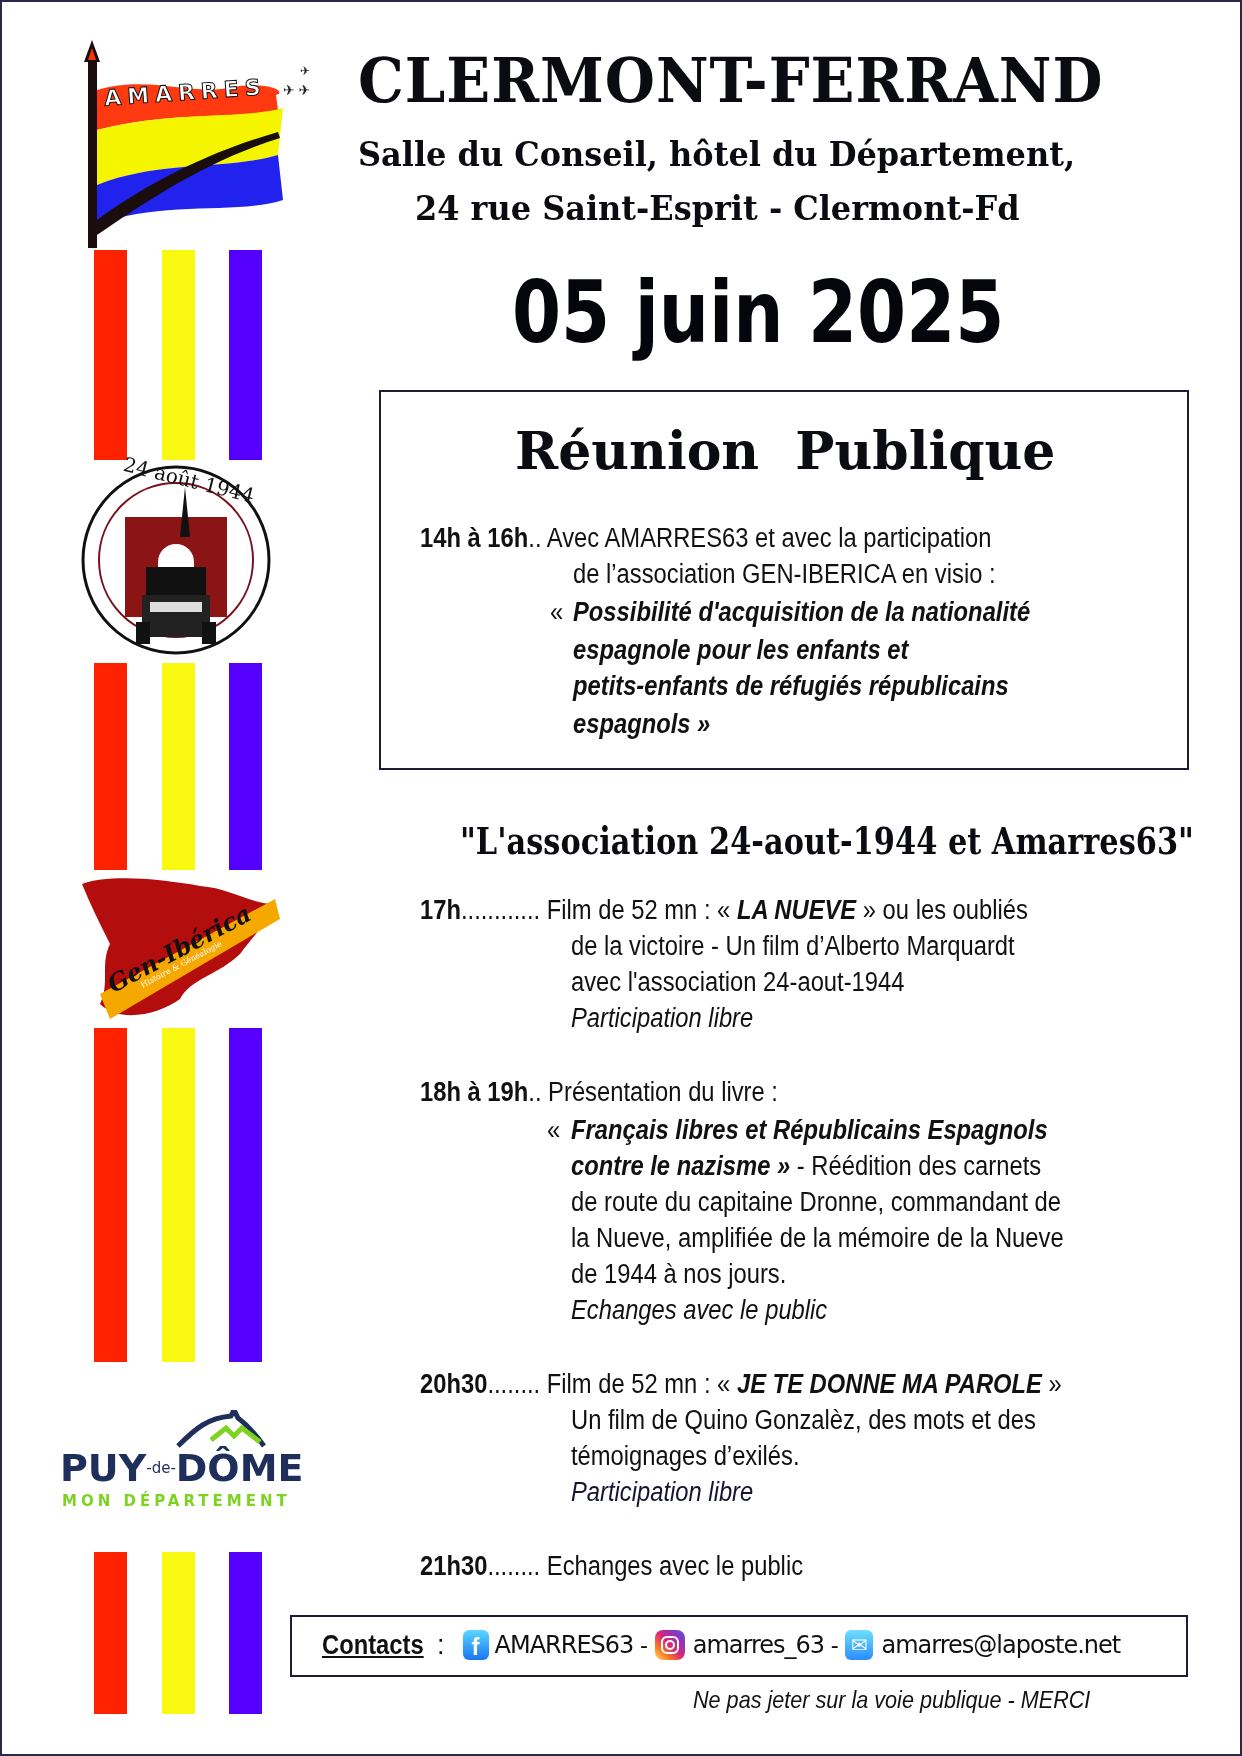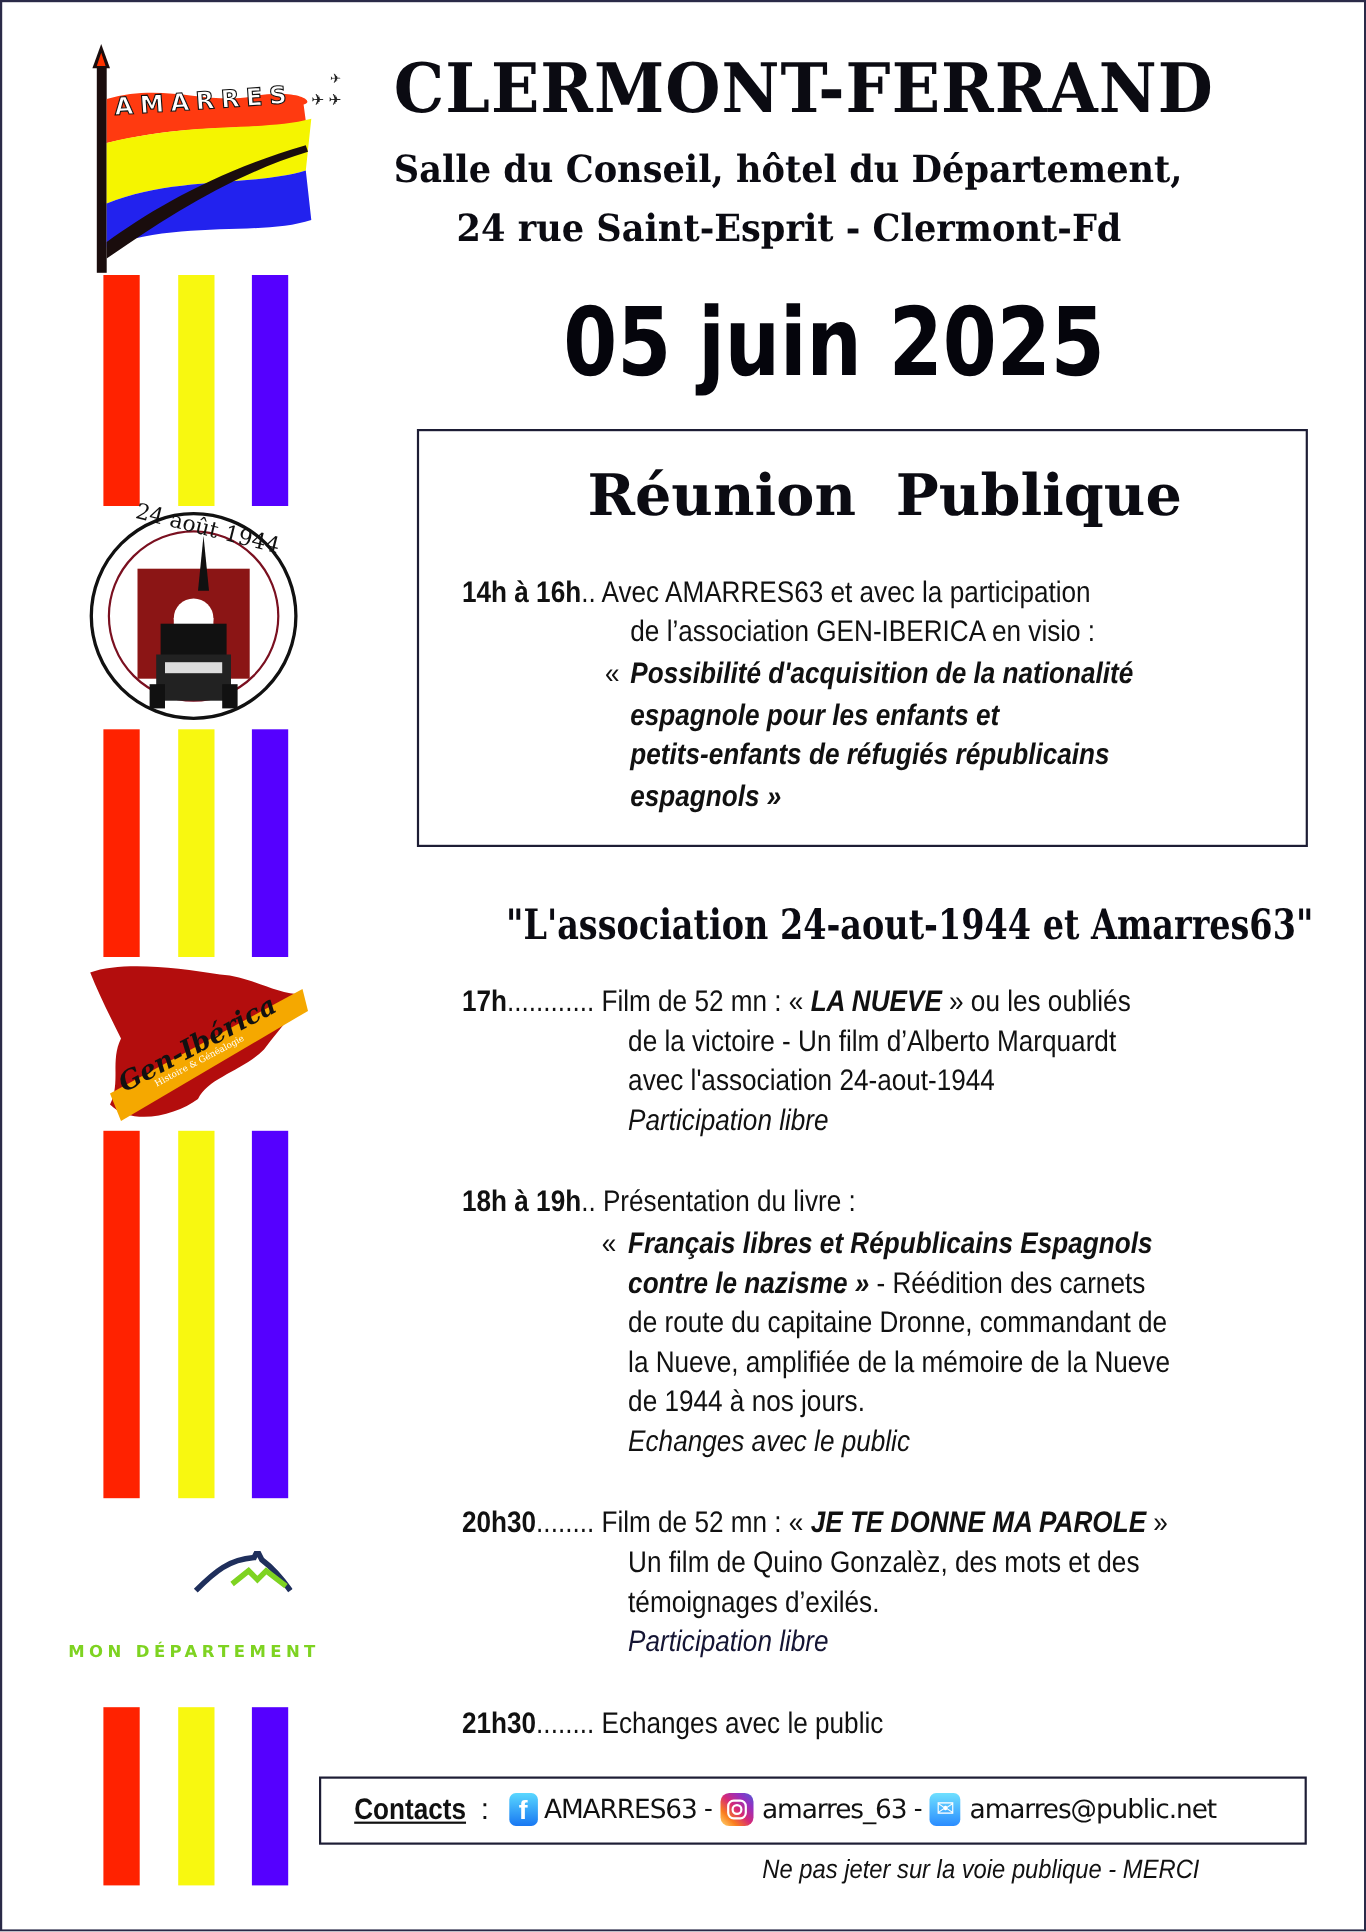--- a/index.html
+++ b/index.html
@@ -81,36 +81,39 @@
   <div class="stripe" style="left:94px; top:1028px; height:334px; background:#ff2200;"></div>
   <div class="stripe" style="left:162px; top:1028px; height:334px; background:#f8f810;"></div>
   <div class="stripe" style="left:229px; top:1028px; height:334px; background:#5500ff;"></div>
 </div>
 
 <div class="abs" style="left:58px; top:1410px; width:250px; height:100px;">
   <svg class="abs" style="left:118px; top:0px;" width="90" height="40" viewBox="0 0 90 40">
     <path d="M2,36 C20,18 32,8 55,6 L58,0 L62,8 C70,14 78,22 88,36" fill="none" stroke="#1f2f5c" stroke-width="5"></path>
     <path d="M35,30 L50,18 L58,26 L66,18 L84,32" fill="none" stroke="#7ed321" stroke-width="5"></path>
   </svg>
+  <div class="abs" style="left:2px; top:36px; white-space:nowrap; font-family:'DejaVu Sans', sans-serif; font-weight:bold; color:#1f2f5c;">
+    <span style="font-size:38px;">PUY</span><span style="font-size:15px; font-weight:normal; vertical-align:8px;">-de-</span><span style="font-size:38px;">DÔME</span>
+  </div>
   <div class="abs" style="left:4px; top:82px; font-family:'DejaVu Sans', sans-serif; font-weight:bold; font-size:15px; letter-spacing:4px; color:#7ed321; white-space:nowrap;">MON DÉPARTEMENT</div>
 </div>
 
 <div>
   <div class="stripe" style="left:94px; top:1552px; height:162px; background:#ff2200;"></div>
   <div class="stripe" style="left:162px; top:1552px; height:162px; background:#f8f810;"></div>
   <div class="stripe" style="left:229px; top:1552px; height:162px; background:#5500ff;"></div>
 </div>
 
 <div class="abs serif-title" style="left:358px; top:44px; font-size:62px; letter-spacing:1px; white-space:nowrap; transform:scaleX(0.93); transform-origin:left top;">CLERMONT-FERRAND</div>
 <div class="abs serif-title" style="left:358px; top:134px; font-size:34px; white-space:nowrap; transform:scaleX(0.94); transform-origin:left top;">Salle du Conseil, hôtel du Département,</div>
 <div class="abs serif-title" style="left:415px; top:188px; font-size:34px; white-space:nowrap; transform:scaleX(0.94); transform-origin:left top;">24 rue Saint-Esprit - Clermont-Fd</div>
 <div class="abs" style="left:512px; top:262px; font-family:'DejaVu Sans', sans-serif; font-weight:bold; font-size:86px; line-height:100px; color:#05050c; white-space:nowrap; transform:scaleX(0.82); transform-origin:left top;">05 juin 2025</div>
 
 <div class="box" style="left:379px; top:390px; width:806px; height:376px;"></div>
-<div class="abs serif-title" style="left:534px; top:420px; font-size:52px; white-space:pre;">Réunion  Publique</div>
+<div class="abs serif-title" style="left:515px; top:420px; font-size:52px; white-space:pre;">Réunion  Publique</div>
 
 <div class="line" style="left:420px; top:520px;">
   <span class="time">14h à 16h</span><span>..</span><span> Avec AMARRES63 et avec la participation</span>
 </div>
 <div class="line" style="left:573px; top:556px;">de l’association GEN-IBERICA en visio :</div>
 <div class="line" style="left:550px; top:594px;">«</div>
 <div class="line bi" style="left:573px; top:594px;">Possibilité d'acquisition de la nationalité</div>
 <div class="line bi" style="left:573px; top:632px;">espagnole pour les enfants et</div>
 <div class="line bi" style="left:573px; top:668px;">petits-enfants de réfugiés républicains</div>
 <div class="line bi" style="left:573px; top:706px;">espagnols »</div>
@@ -163,16 +166,16 @@
   <span style="display:inline-block; width:26px; height:30px; border-radius:6px; background:linear-gradient(#5ad8ff,#1877f2); color:#fff; font-weight:bold; font-size:24px; line-height:34px; text-align:center; margin-right:6px;">f</span>
   <span style="font-family:'DejaVu Sans', sans-serif; font-size:24px; letter-spacing:-1px;text-align:center;">AMARRES63</span>
   <span style="font-size:24px; white-space:pre;"> - </span>
   <span style="display:inline-block; width:30px; height:30px; border-radius:8px; background:linear-gradient(45deg,#feda75,#fa7e1e,#d62976,#962fbf,#4f5bd5); position:relative; margin-right:8px;">
     <span style="position:absolute; left:6px; top:6px; width:14px; height:14px; border:2.5px solid #fff; border-radius:6px;"></span>
     <span style="position:absolute; left:10px; top:10px; width:6px; height:6px; border:2px solid #fff; border-radius:50%;"></span>
   </span>
   <span style="font-family:'DejaVu Sans', sans-serif; font-size:24px; letter-spacing:-1px;">amarres_63</span>
   <span style="font-size:24px; white-space:pre;"> - </span>
   <span style="display:inline-block; width:28px; height:30px; border-radius:6px; background:linear-gradient(#6fe0ff,#2a8cff); color:#fff; font-size:20px; line-height:30px; text-align:center; margin-right:8px;">✉</span>
-  <span style="font-family:'DejaVu Sans', sans-serif; font-size:24px; letter-spacing:-1px;">amarres@public.net</span>
+  <span style="font-family:'DejaVu Sans', sans-serif; font-size:24px; letter-spacing:-1px;">amarres@laposte.net</span>
 </div>
 
 <div class="abs it" style="left:693px; top:1686px; font-size:24px; color:#111; white-space:nowrap; transform:scaleX(0.9); transform-origin:left top;">Ne pas jeter sur la voie publique - MERCI</div>
 
 </body></html>

